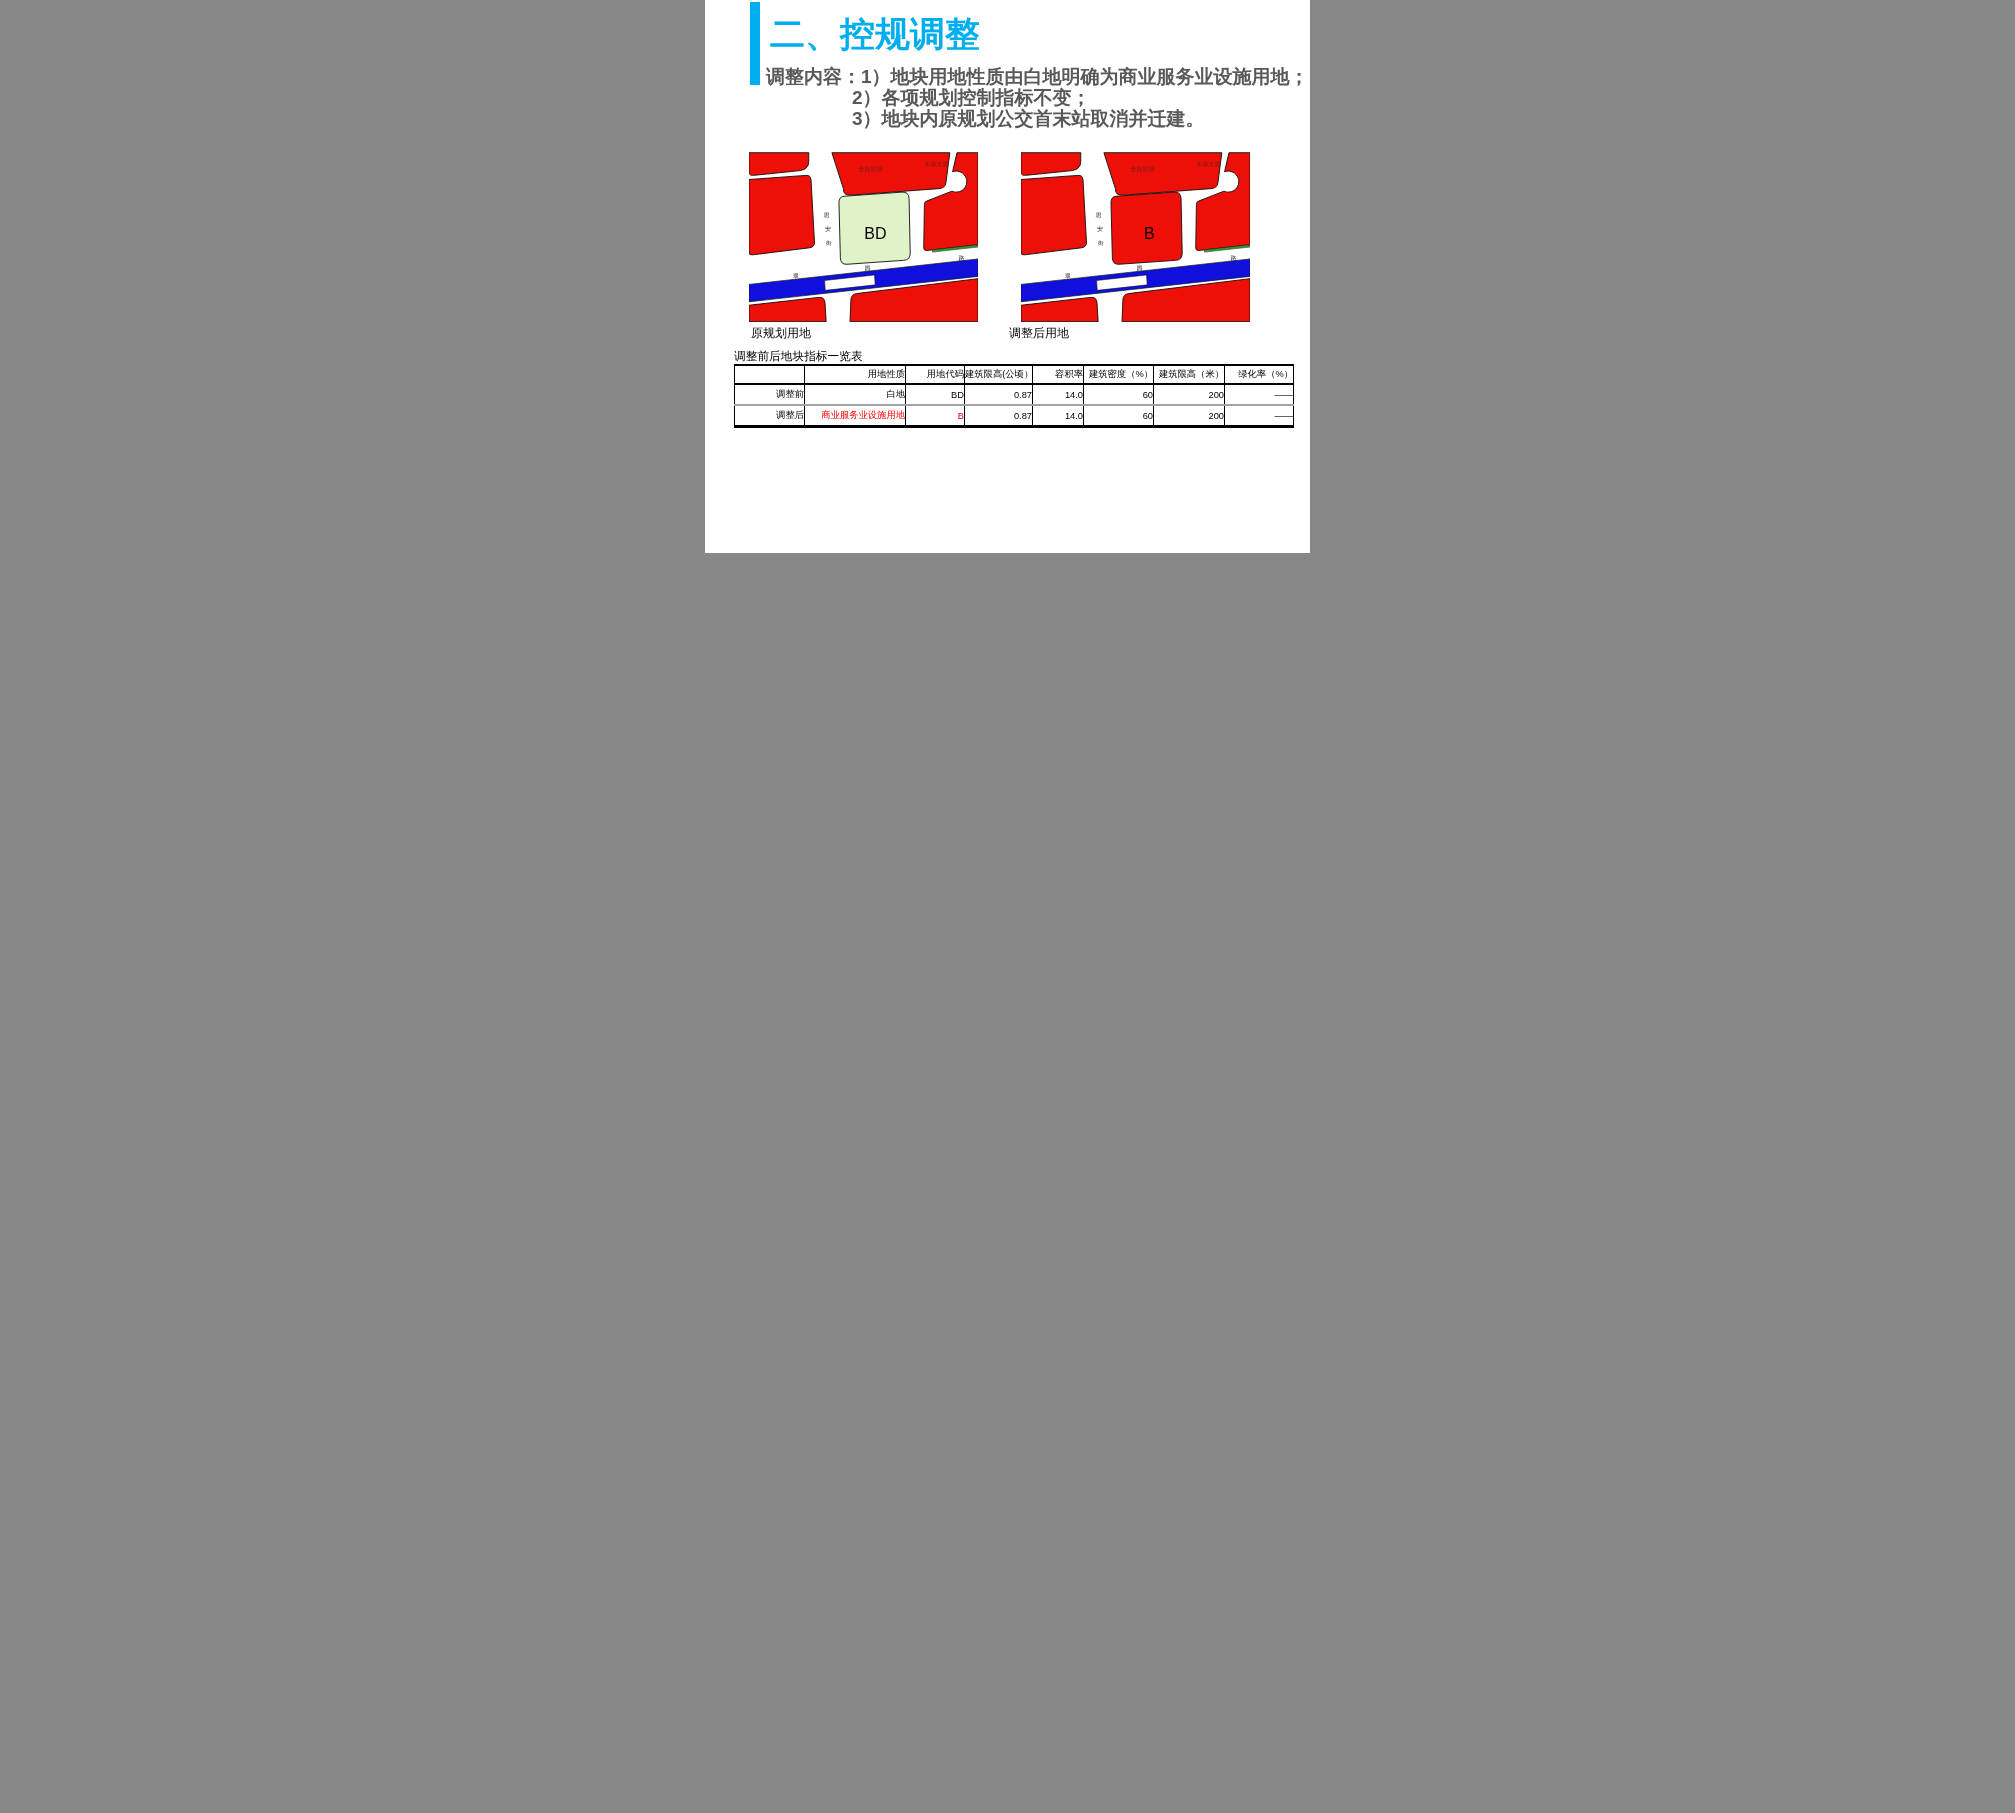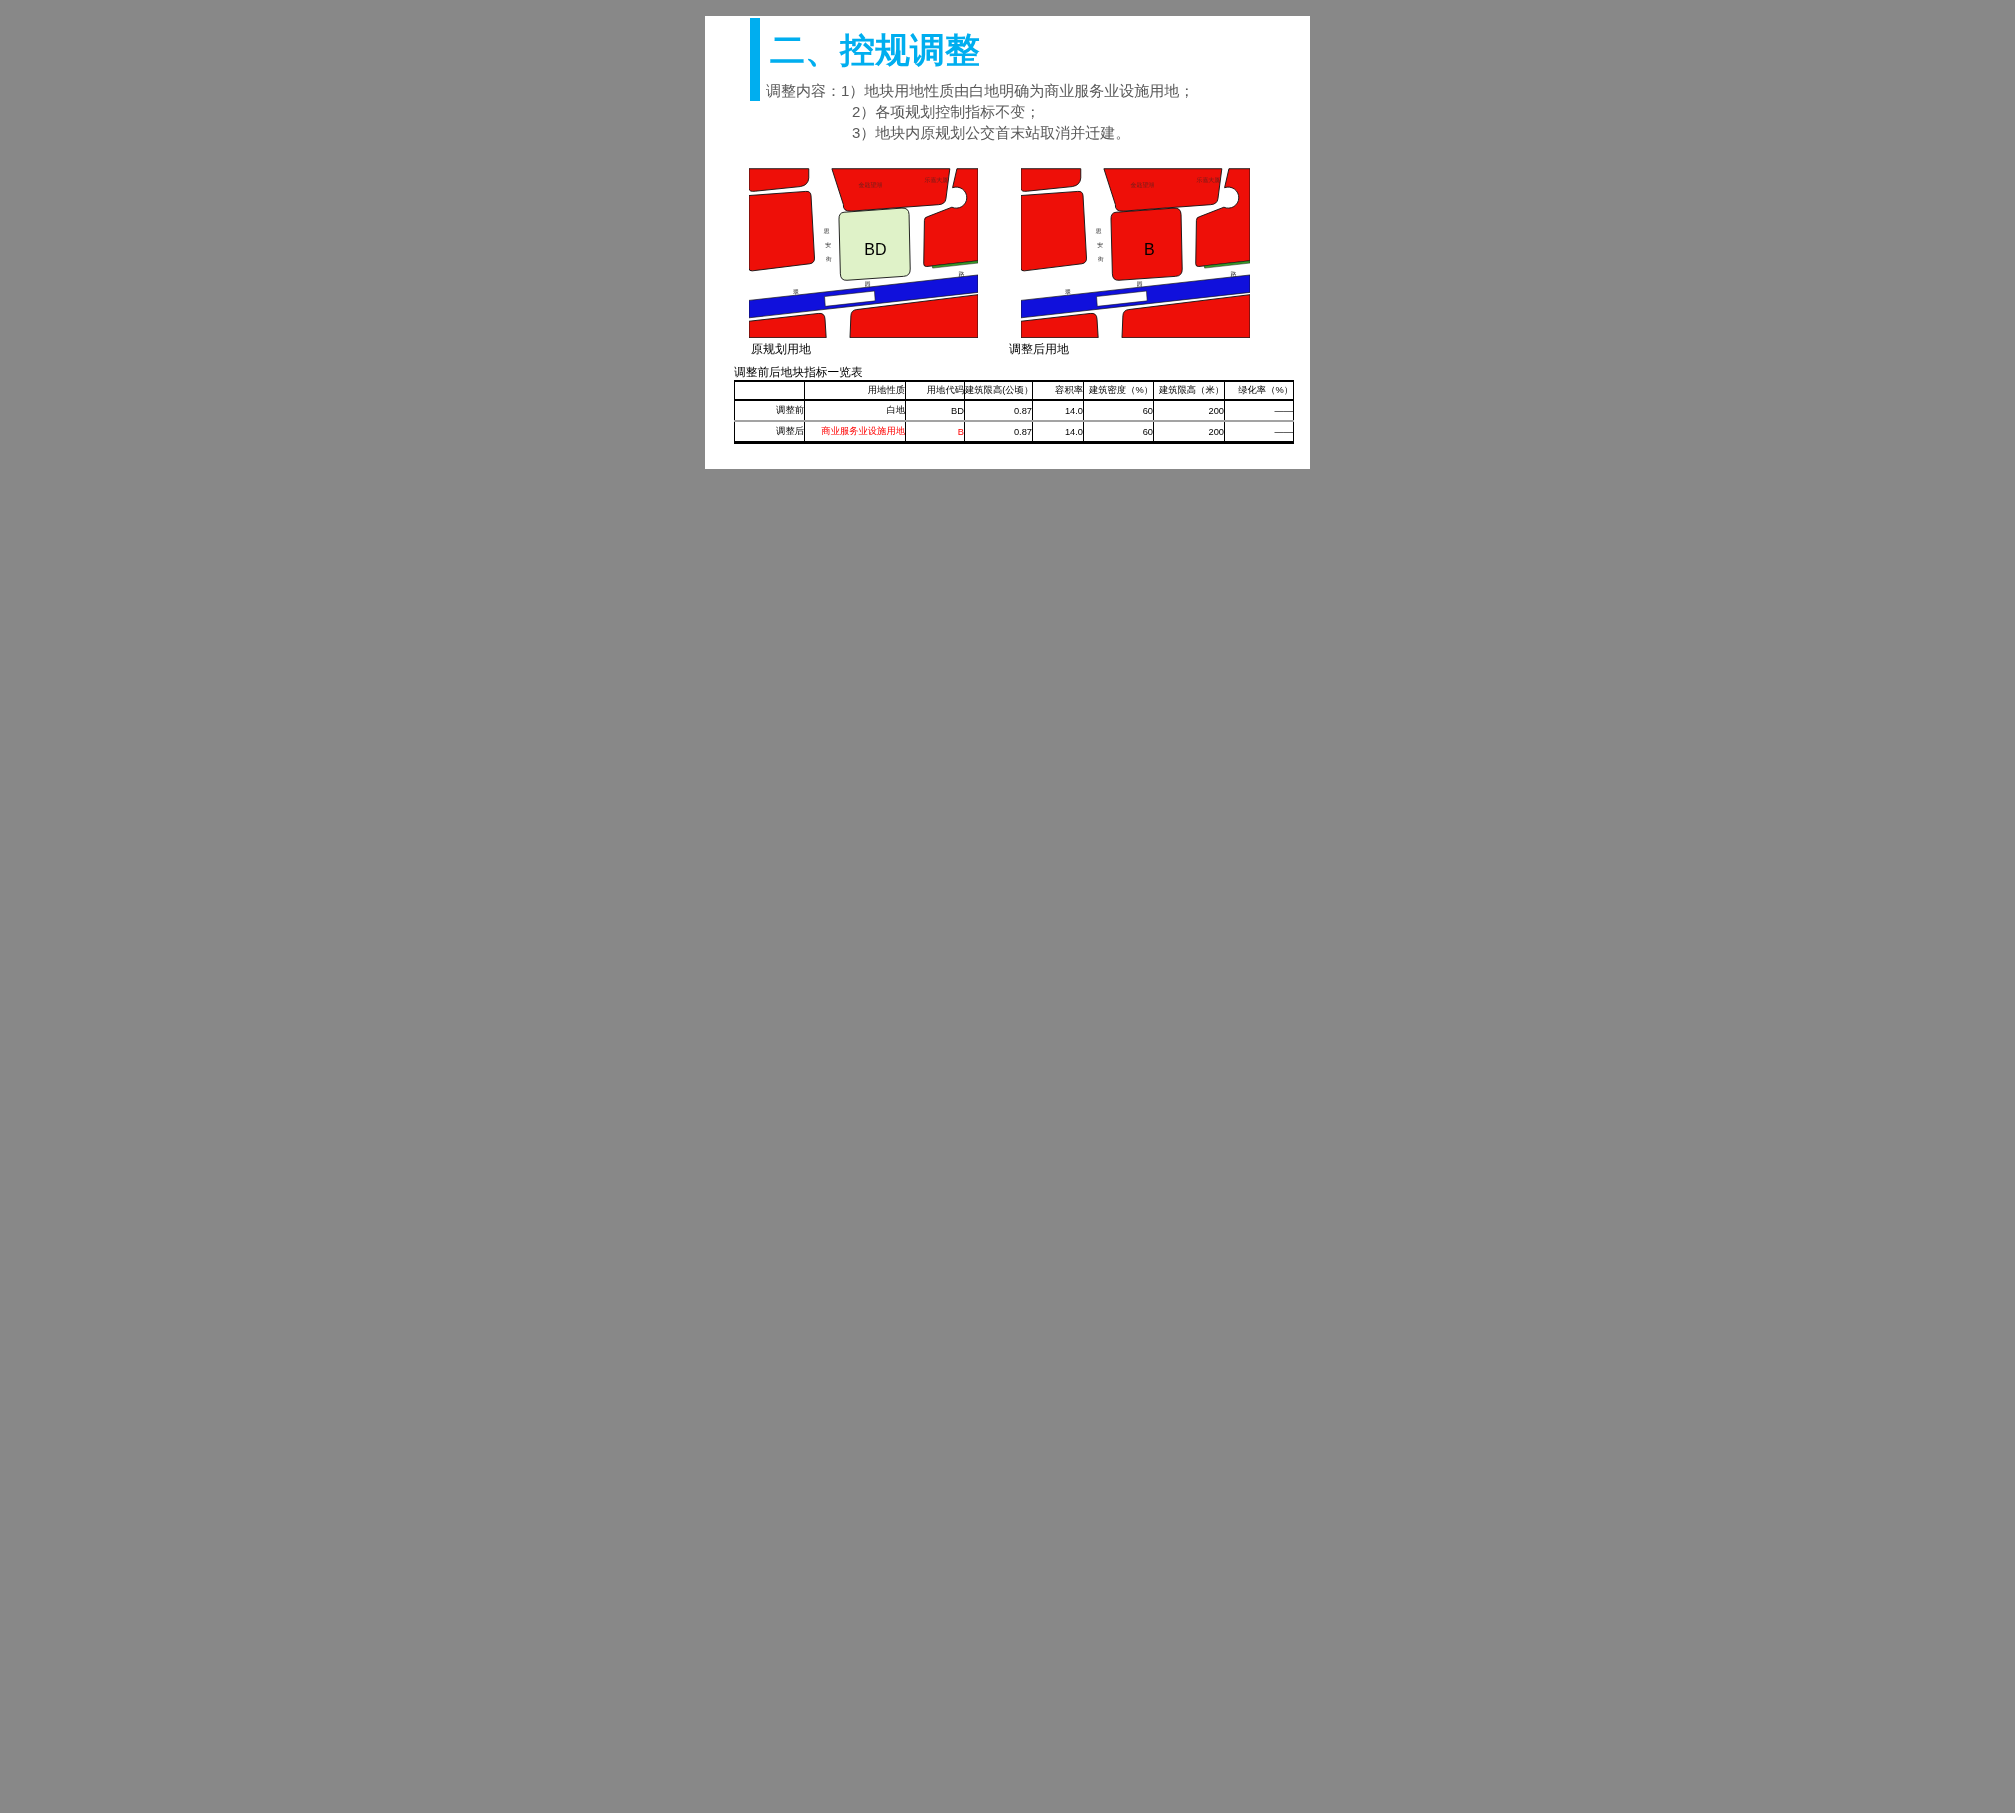--- a/index.html
+++ b/index.html
@@ -1,23 +1,23 @@
 <!DOCTYPE html>
 <html style="font-size:6.4px"><head>
 <meta charset="utf-8">
 <style>
   html,body{margin:0;padding:0;background:#888;}
   .slide{
-    position:relative;width:605px;height:453px;background:#ffffff;
+    position:relative;width:605px;height:553px;background:#ffffff;
     font-family:"Liberation Sans","DejaVu Sans",sans-serif;
-    overflow:hidden;margin:16px auto;
+    overflow:hidden;margin:0 auto;
   }
   .accent-bar{position:absolute;left:45px;top:1.6px;width:10px;height:83px;background:#00AEEF;}
   .page-title{position:absolute;left:65px;top:16px;font-size:35px;line-height:1;font-weight:bold;color:#00AEEF;white-space:nowrap;letter-spacing:0;}
-  .body-line{position:absolute;font-size:15px;line-height:1.15;color:#595959;white-space:nowrap;}
+  .body-line{position:absolute;font-size:19px;line-height:1.15;color:#595959;white-space:nowrap;font-weight:bold;}
   .bl1{left:61px;top:66px;}
   .bl2{left:147px;top:87px;}
   .bl3{left:147px;top:108px;}
   .map{position:absolute;top:152px;width:229px;height:170px;}
   .map-left{left:44px;}
   .map-right{left:316px;}
   .map svg{width:100%;height:100%;display:block;}
   .map-caption{position:absolute;top:325px;font-size:12px;color:#000;white-space:nowrap;}
   .cap-left{left:46px;text-align:center;}
   .cap-right{left:304px;}

